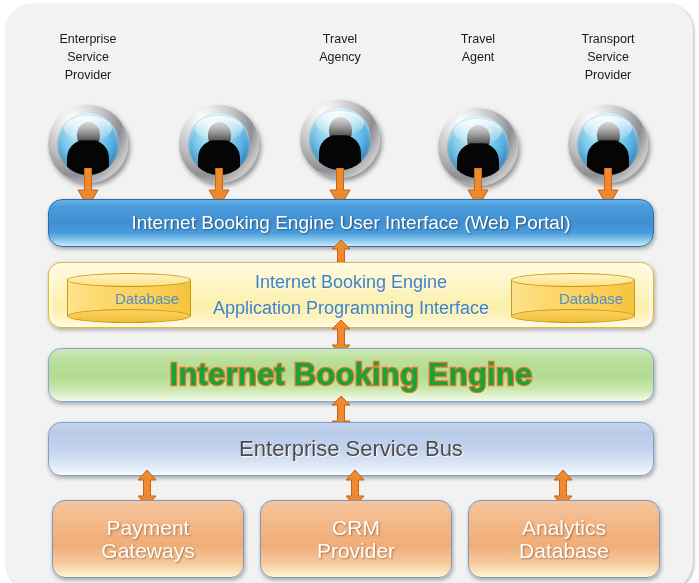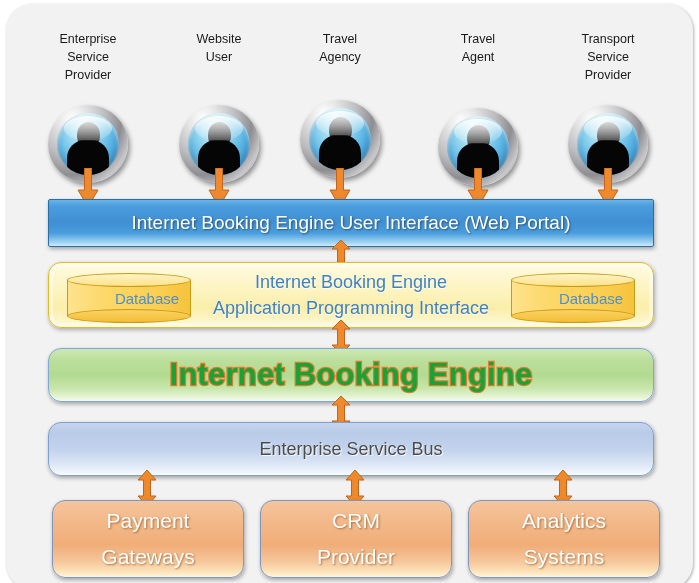--- a/index.html
+++ b/index.html
@@ -87,21 +87,21 @@
     top: 5%;
     width: 76%;
     height: 40%;
     border-radius: 50%;
     background: linear-gradient(180deg, rgba(255,255,255,0.85) 0%, rgba(255,255,255,0.08) 100%);
     pointer-events: none;
   }
   
   .bar {
     position: absolute;
-    border-radius: 2px;
+    border-radius: 14px;
     display: flex;
     align-items: center;
     justify-content: center;
     text-align: center;
     box-shadow: 1px 2px 4px rgba(0,0,0,0.33);
   }
   
   #bar-webportal {
     background: linear-gradient(180deg, #6ab3e8 0%, #4b9cdd 14%, #3f8fd2 48%, #4a9ddd 72%, #9fd3f3 92%, #cfeafd 100%);
     border: 1px solid #2a6ea8;
@@ -184,61 +184,59 @@
     color: #18a339;
     -webkit-text-stroke: 2.4px #e07b2a;
     paint-order: stroke fill;
     letter-spacing: 0.2px;
   }
   
   #bar-esb {
     background: linear-gradient(180deg, #c6d4ec 0%, #b9cbe8 20%, #c3d3ed 52%, #d9e4f5 76%, #f1f6fd 96%, #ffffff 100%);
     border: 1px solid #7fa0cc;
     border-radius: 13px;
-    font-size: 18px;
+    font-size: 22px;
     color: #4c4c4c;
     text-shadow: 1px 1px 1px rgba(255,255,255,0.95);
   }
   
   .svc-box {
     position: absolute;
     width: 190px;
     height: 76px;
     border-radius: 13px;
     border: 1px solid #7d96c0;
     background: linear-gradient(180deg, #f5c59c 0%, #f3b98a 26%, #f0ad78 58%, #f6c79c 80%, #fde6bd 94%, #fff6e0 100%);
     box-shadow: 1px 2px 4px rgba(0,0,0,0.33);
     display: flex;
     align-items: center;
     justify-content: center;
     text-align: center;
     color: #ffffff;
     font-size: 21px;
-    line-height: 36px;
+    line-height: 23px;
     white-space: pre-line;
     text-shadow: 1px 1px 2px rgba(140,80,30,0.7);
   }
   
   .arrow {
     position: absolute;
   }
   .arrow svg { display: block; }
 </style>
 </head>
 <body>
 
 <div id="canvas">
 
   <div id="frame"></div>
 
   <div class="actor-label" style="left:36px; top:30px; width:104px;">Enterprise
 Service
 Provider</div>
-  <div class="actor-label" style="left:167px; top:30px; width:104px;">Website
-User</div>
   <div class="actor-label" style="left:288px; top:30px; width:104px;">Travel
 Agency</div>
   <div class="actor-label" style="left:426px; top:30px; width:104px;">Travel
 Agent</div>
   <div class="actor-label" style="left:556px; top:30px; width:104px;">Transport
 Service
 Provider</div>
 
   <div class="actor-badge" style="left:48px; top:105px;">
     <div class="inner">
@@ -368,16 +366,16 @@
   <div class="svc-box" style="left:52px; top:500px;">
     <span>Payment
 Gateways</span>
   </div>
   <div class="svc-box" style="left:260px; top:500px;">
     <span>CRM
 Provider</span>
   </div>
   <div class="svc-box" style="left:468px; top:500px;">
     <span>Analytics
-Systems</span>
+Database</span>
   </div>
 
 </div>
 
 </body></html>

